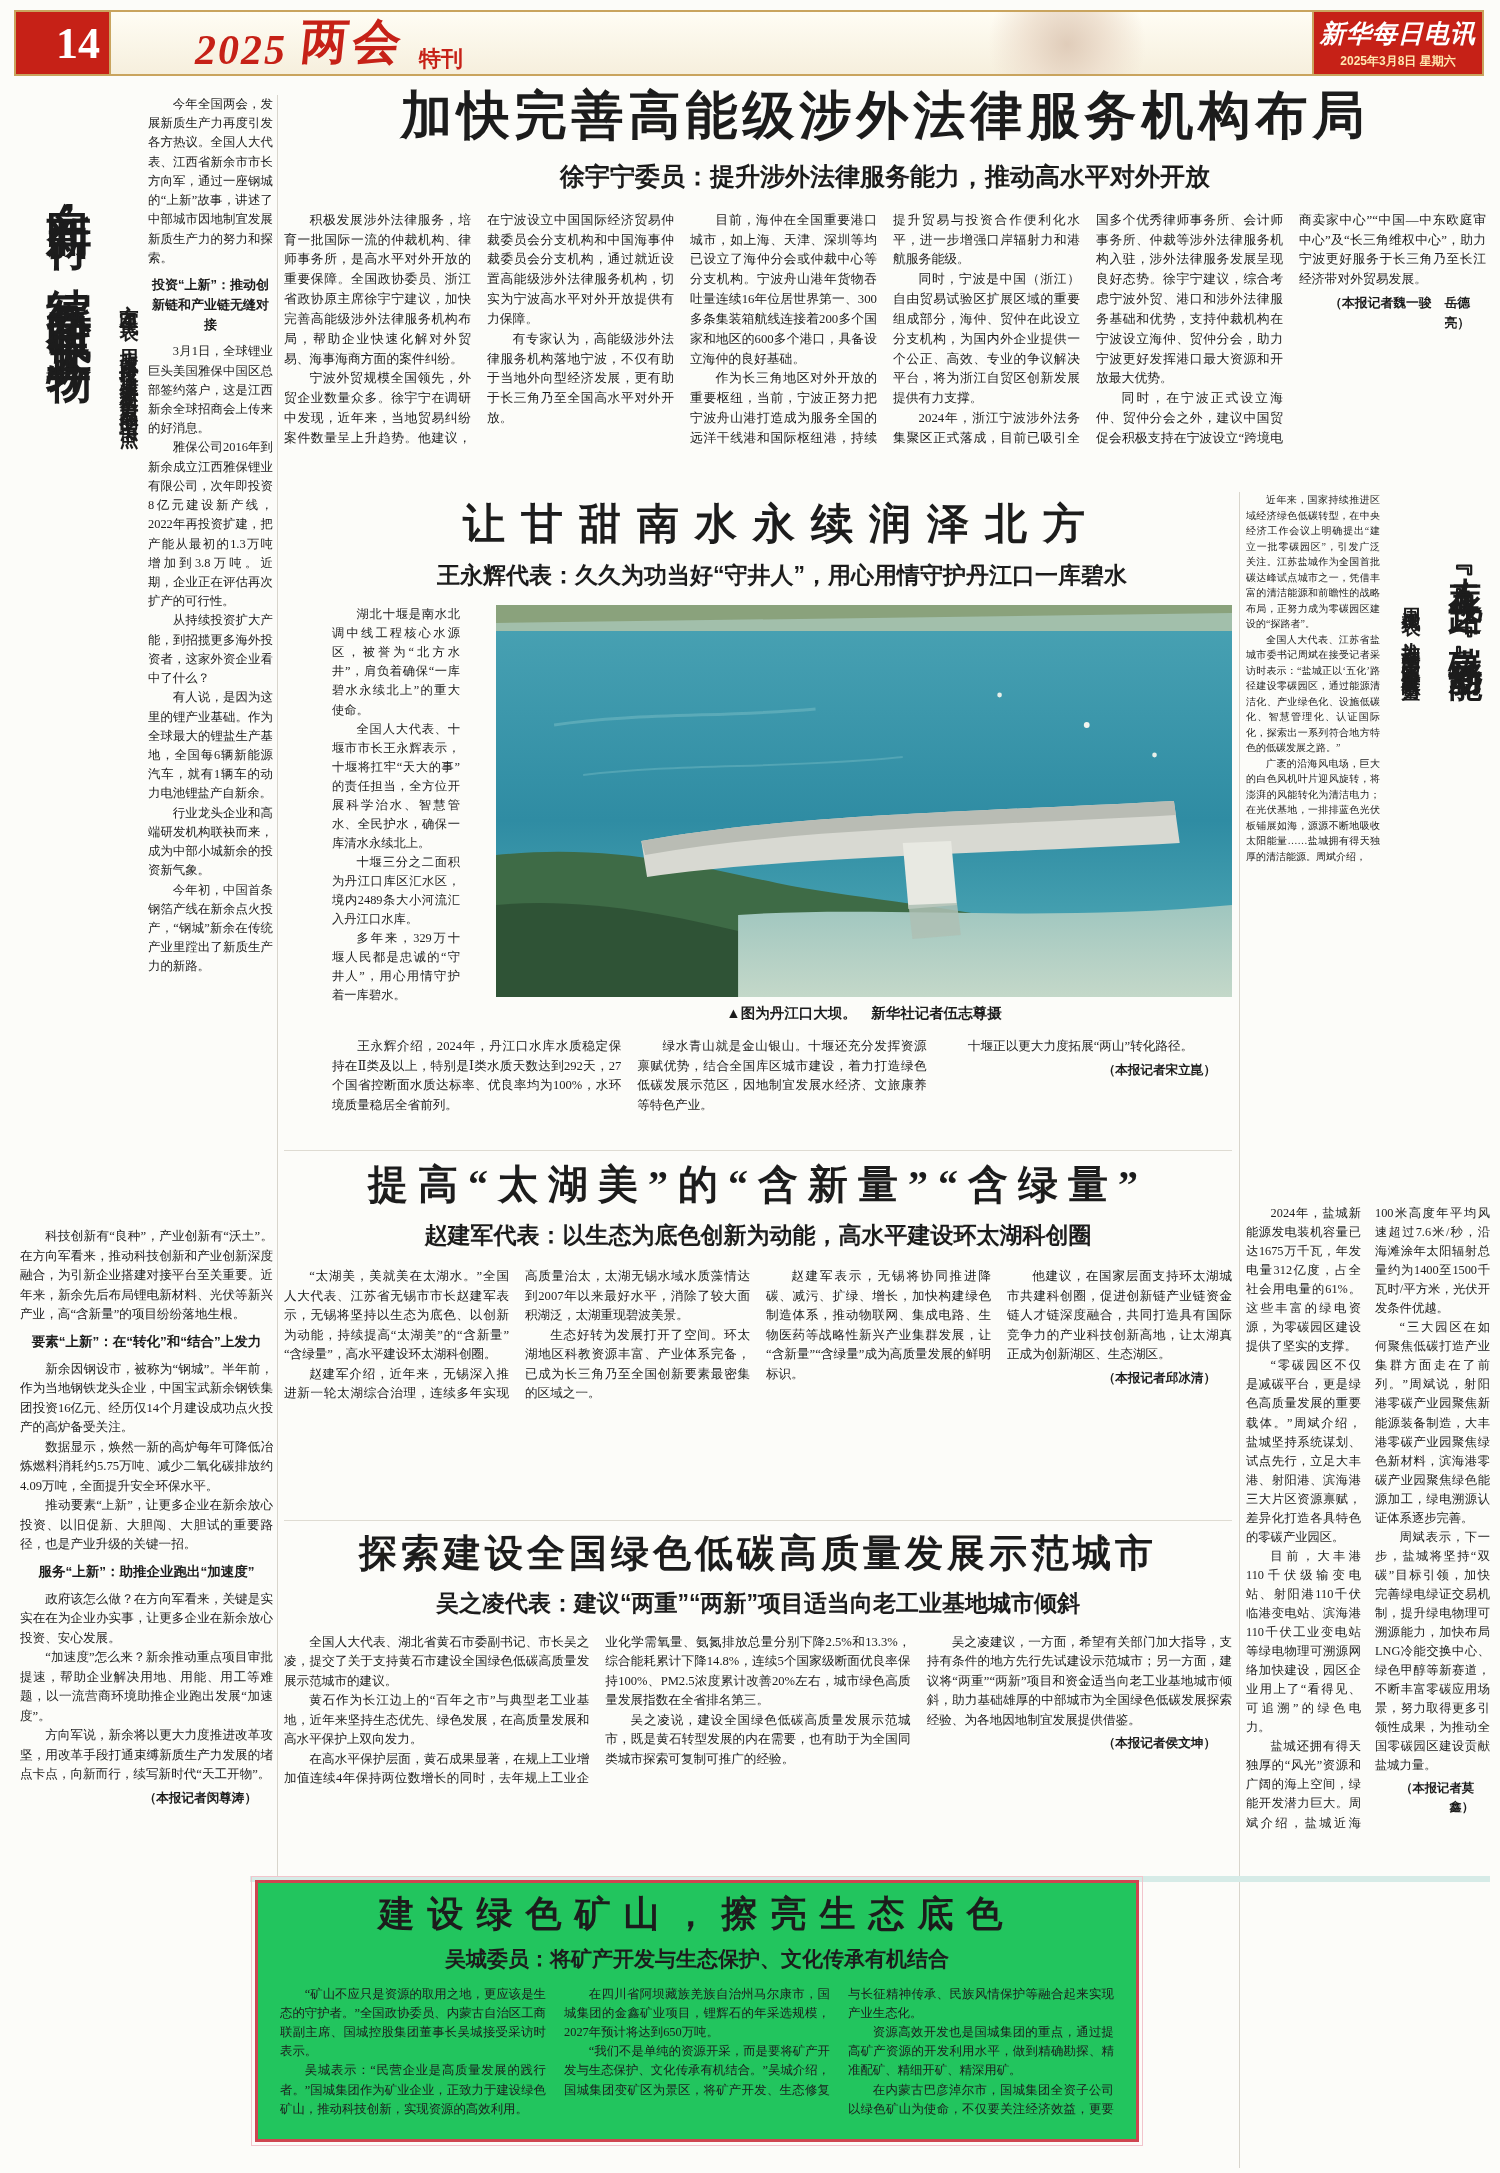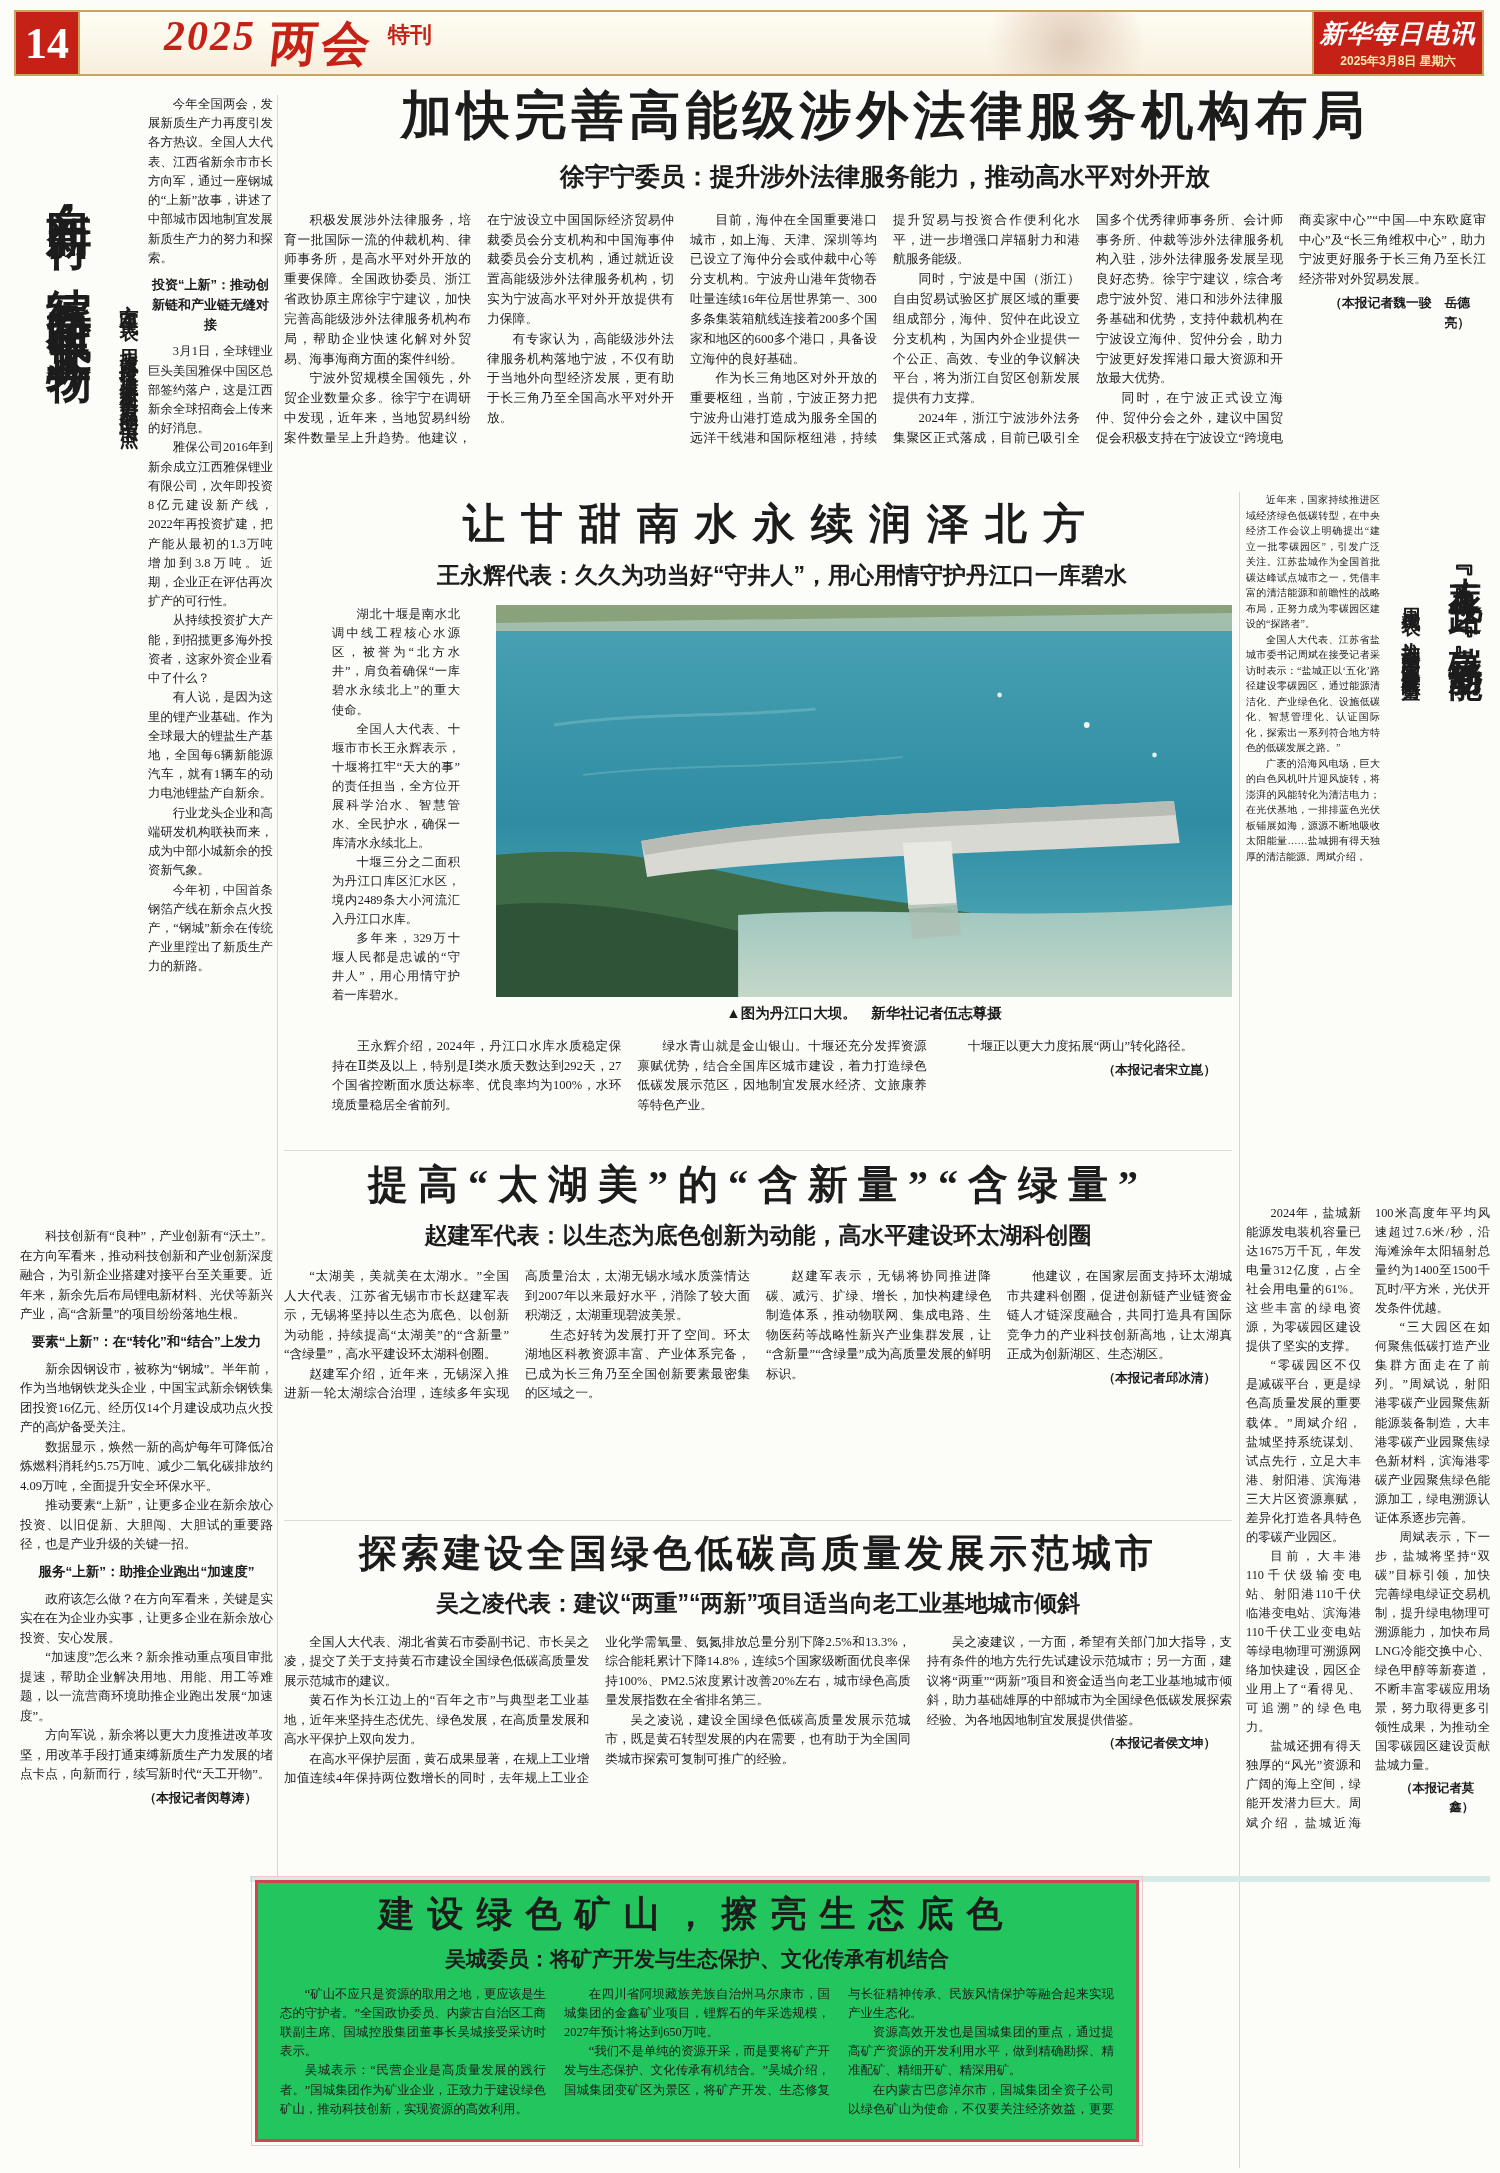--- a/index.html
+++ b/index.html
@@ -4,22 +4,22 @@
 <title>新华每日电讯 · 2025两会特刊 · 第14版</title>
 <style>
   html,body{margin:0;padding:0;background:#e9e7e0;}
   .page{position:relative;width:1500px;height:2173px;background:#fcfcf9;margin:0 auto;
         font-family:"Liberation Serif","DejaVu Serif",serif;color:#1c1c1c;overflow:hidden;}
 
   
   .band{position:absolute;left:14px;top:10px;width:1470px;height:66px;display:flex;
         border:2px solid #c9a45e;background:linear-gradient(#fffdf4,#f6efdd);box-sizing:border-box;}
   .pagenum{width:62px;background:#c62117;color:#fff;display:flex;align-items:center;justify-content:center;
-           font-size:44px;font-weight:900;border-right:2px solid #c9a45e;font-family:"Liberation Serif",serif;}
-  .edition{flex:1;display:flex;align-items:flex-start;padding-left:84px;gap:14px;position:relative;overflow:hidden;}
+           font-size:44px;font-weight:900;border-right:2px solid #c9a45e;font-family:"Liberation Serif",serif;padding-left:31px;}
+  .edition{flex:1;display:flex;align-items:flex-end;padding-left:84px;gap:14px;position:relative;overflow:hidden;}
   .ed-year{color:#c62117;font-size:42px;font-weight:900;font-style:italic;letter-spacing:2px;}
   .ed-main{color:#c62117;font-size:48px;font-weight:900;transform:skewX(-6deg);letter-spacing:4px;}
   .ed-suffix{color:#c62117;font-size:22px;font-weight:900;margin-top:8px;}
   .ornament{position:absolute;right:150px;top:-28px;width:190px;height:120px;border-radius:50%;
             background:radial-gradient(circle,#d9c2ae 0%,#ecdccb 35%,rgba(246,239,221,0) 70%);opacity:.8;}
   .mast{width:168px;background:#c62117;color:#fff;display:flex;flex-direction:column;align-items:center;
         justify-content:center;gap:3px;border-left:2px solid #c9a45e;}
   .mast-logo{font-size:25px;font-weight:900;font-style:italic;letter-spacing:1px;white-space:nowrap;}
   .mast-date{font-size:12px;font-weight:700;color:#ffe9b0;font-family:"Liberation Sans",sans-serif;white-space:nowrap;}
 

